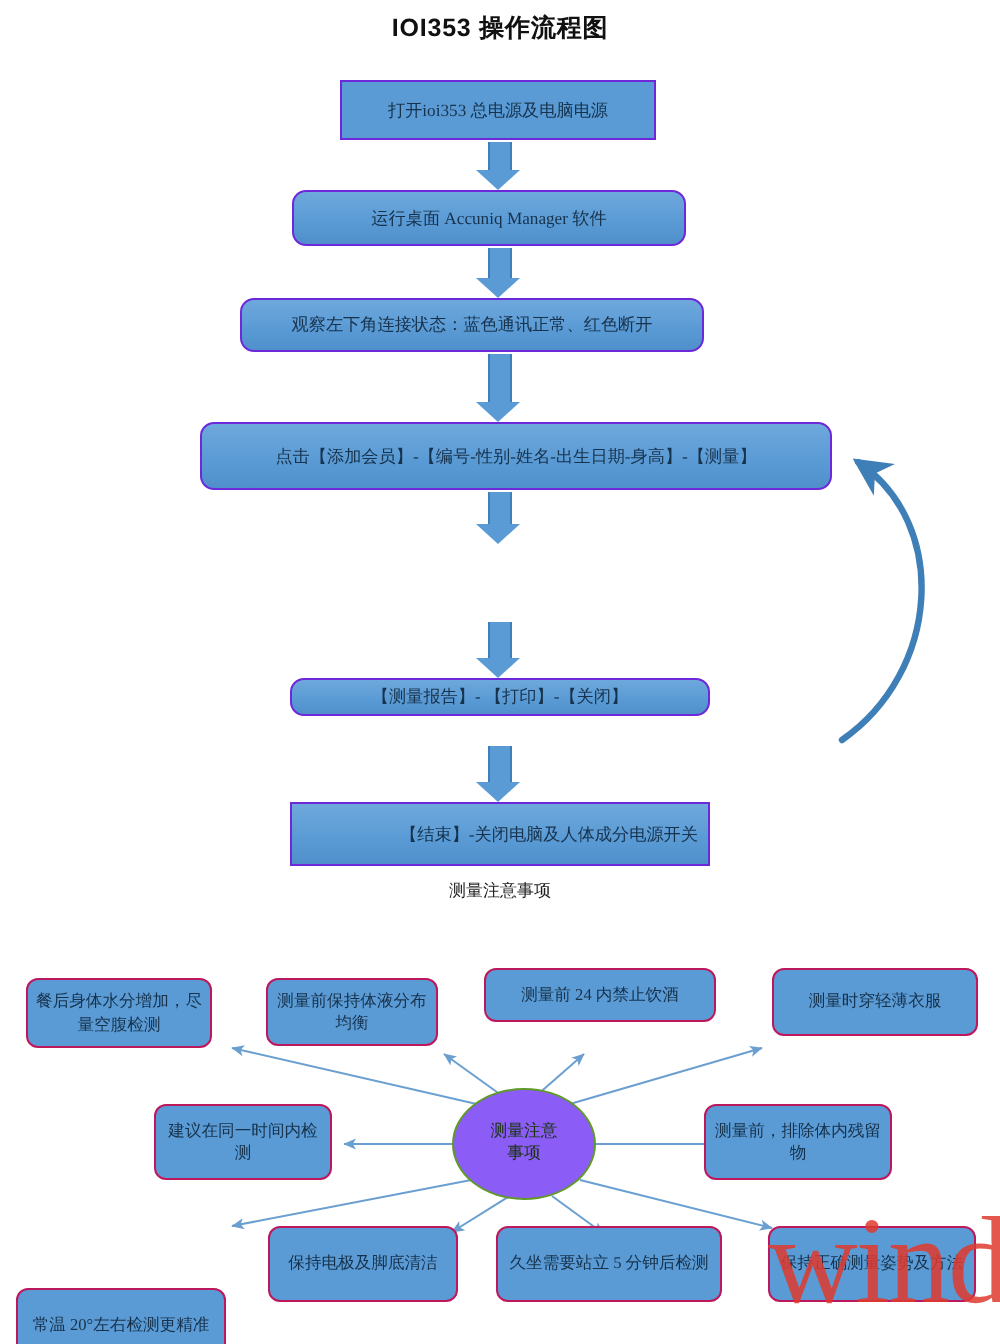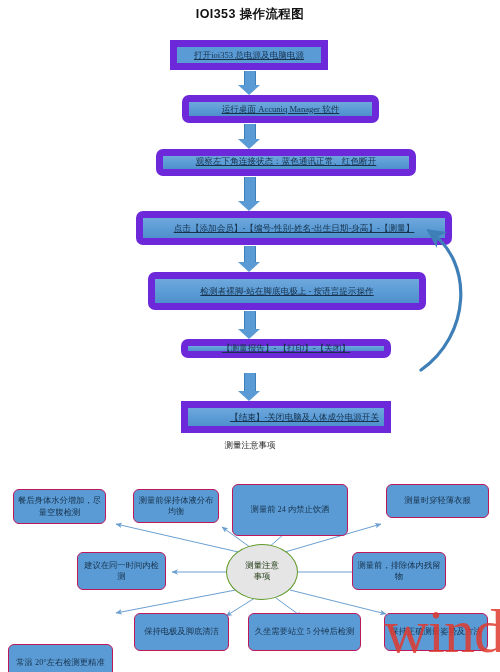--- a/index.html
+++ b/index.html
@@ -14,32 +14,30 @@
   
   .title{
     position:absolute;left:0;top:6px;width:500px;text-align:center;
     font-family:"Liberation Sans","DejaVu Sans",sans-serif;
     font-weight:bold;font-size:12.5px;letter-spacing:.4px;color:#111;
   }
 
   
   .box{
     position:absolute;box-sizing:border-box;
-    background:#5b9bd5;border:7px solid #6d28d9;
+    background:#5b9bd5;border:1px solid #6d28d9;
     display:flex;align-items:center;justify-content:center;
     text-align:center;color:#16324c;
     font-size:8.6px;line-height:1.25;padding:2px 5px;
     font-family:"Liberation Serif","DejaVu Serif",serif;
-    text-decoration:underline;
   }
   .box.sharp{border-radius:0;}
   .box.round{border-radius:7px;}
   .box.grad{
     background:linear-gradient(180deg,#6ea8dc 0%,#5b9bd5 55%,#4f90cc 100%);
-    margin-left:36px;
   }
 
   
   .varrow{position:absolute;width:22px;}
   .varrow .shaft{
     position:absolute;left:6px;top:0;width:10px;
     background:#5b9bd5;border-left:1px solid #3f7fb8;border-right:1px solid #3f7fb8;
   }
   .varrow .head{
     position:absolute;left:0;width:0;height:0;
@@ -49,21 +47,21 @@
 
   
   .caption{
     position:absolute;text-align:center;font-size:8.5px;color:#1d1d1d;
     font-family:"Liberation Serif","DejaVu Serif",serif;
   }
 
   
   .ellipse{
     position:absolute;box-sizing:border-box;border-radius:50%;
-    background:#e5e5e5;border:1.4px solid #5f9a28;
+    background:#8b5cf6;border:1.4px solid #5f9a28;
     display:flex;align-items:center;justify-content:center;text-align:center;
     font-size:8.4px;line-height:1.3;color:#17330a;
   }
 
   
   .note{
     position:absolute;box-sizing:border-box;border-radius:6px;
     background:#5b9bd5;border:1px solid #be185d;
     display:flex;align-items:center;justify-content:center;text-align:center;
     font-size:8.3px;line-height:1.35;color:#16324c;padding:1px 4px;
@@ -98,41 +96,38 @@
 
   <div class="box round grad" style="left:146px;top:95px;width:197px;height:28px;">
     <span>运行桌面 Accuniq Manager 软件</span>
   </div>
 
   <div class="varrow" style="left:238px;top:124px;height:25px;">
     <div class="shaft" style="height:15px;"></div>
     <div class="head" style="top:15px;"></div>
   </div>
 
-  <div class="box round grad" style="left:120px;top:149px;width:260px;height:27px;align-items:flex-end;">
+  <div class="box round grad" style="left:120px;top:149px;width:232px;height:27px;">
     <span>观察左下角连接状态：蓝色通讯正常、红色断开</span>
   </div>
 
   <div class="varrow" style="left:238px;top:177px;height:34px;">
     <div class="shaft" style="height:24px;"></div>
     <div class="head" style="top:24px;"></div>
   </div>
 
   <div class="box round grad" style="left:100px;top:211px;width:316px;height:34px;">
     <span>点击【添加会员】-【编号-性别-姓名-出生日期-身高】-【测量】</span>
   </div>
 
   <div class="varrow" style="left:238px;top:246px;height:26px;">
     <div class="shaft" style="height:16px;"></div>
     <div class="head" style="top:16px;"></div>
   </div>
 
-  <div class="box round grad" style="left:112px;top:272px;width:278px;height:38px;">
-    <span>检测者裸脚-站在脚底电极上 -  按语言提示操作</span>
-  </div>
 
   <div class="varrow" style="left:238px;top:311px;height:28px;">
     <div class="shaft" style="height:18px;"></div>
     <div class="head" style="top:18px;"></div>
   </div>
 
   <div class="box round grad" style="left:145px;top:339px;width:210px;height:19px;">
     <span>【测量报告】-  【打印】-【关闭】</span>
   </div>
 
@@ -183,21 +178,21 @@
   </div>
 
   <div class="note" style="left:13px;top:489px;width:93px;height:35px;">
     <span>餐后身体水分增加，尽量空腹检测</span>
   </div>
 
   <div class="note" style="left:133px;top:489px;width:86px;height:34px;">
     <span>测量前保持体液分布均衡</span>
   </div>
 
-  <div class="note" style="left:232px;top:484px;width:116px;height:52px;">
+  <div class="note" style="left:242px;top:484px;width:116px;height:27px;">
     <span>测量前 24 内禁止饮酒</span>
   </div>
 
   <div class="note" style="left:386px;top:484px;width:103px;height:34px;justify-content:center;">
     <span>测量时穿轻薄衣服</span>
   </div>
 
   <div class="note" style="left:77px;top:552px;width:89px;height:38px;">
     <span>建议在同一时间内检测</span>
   </div>

